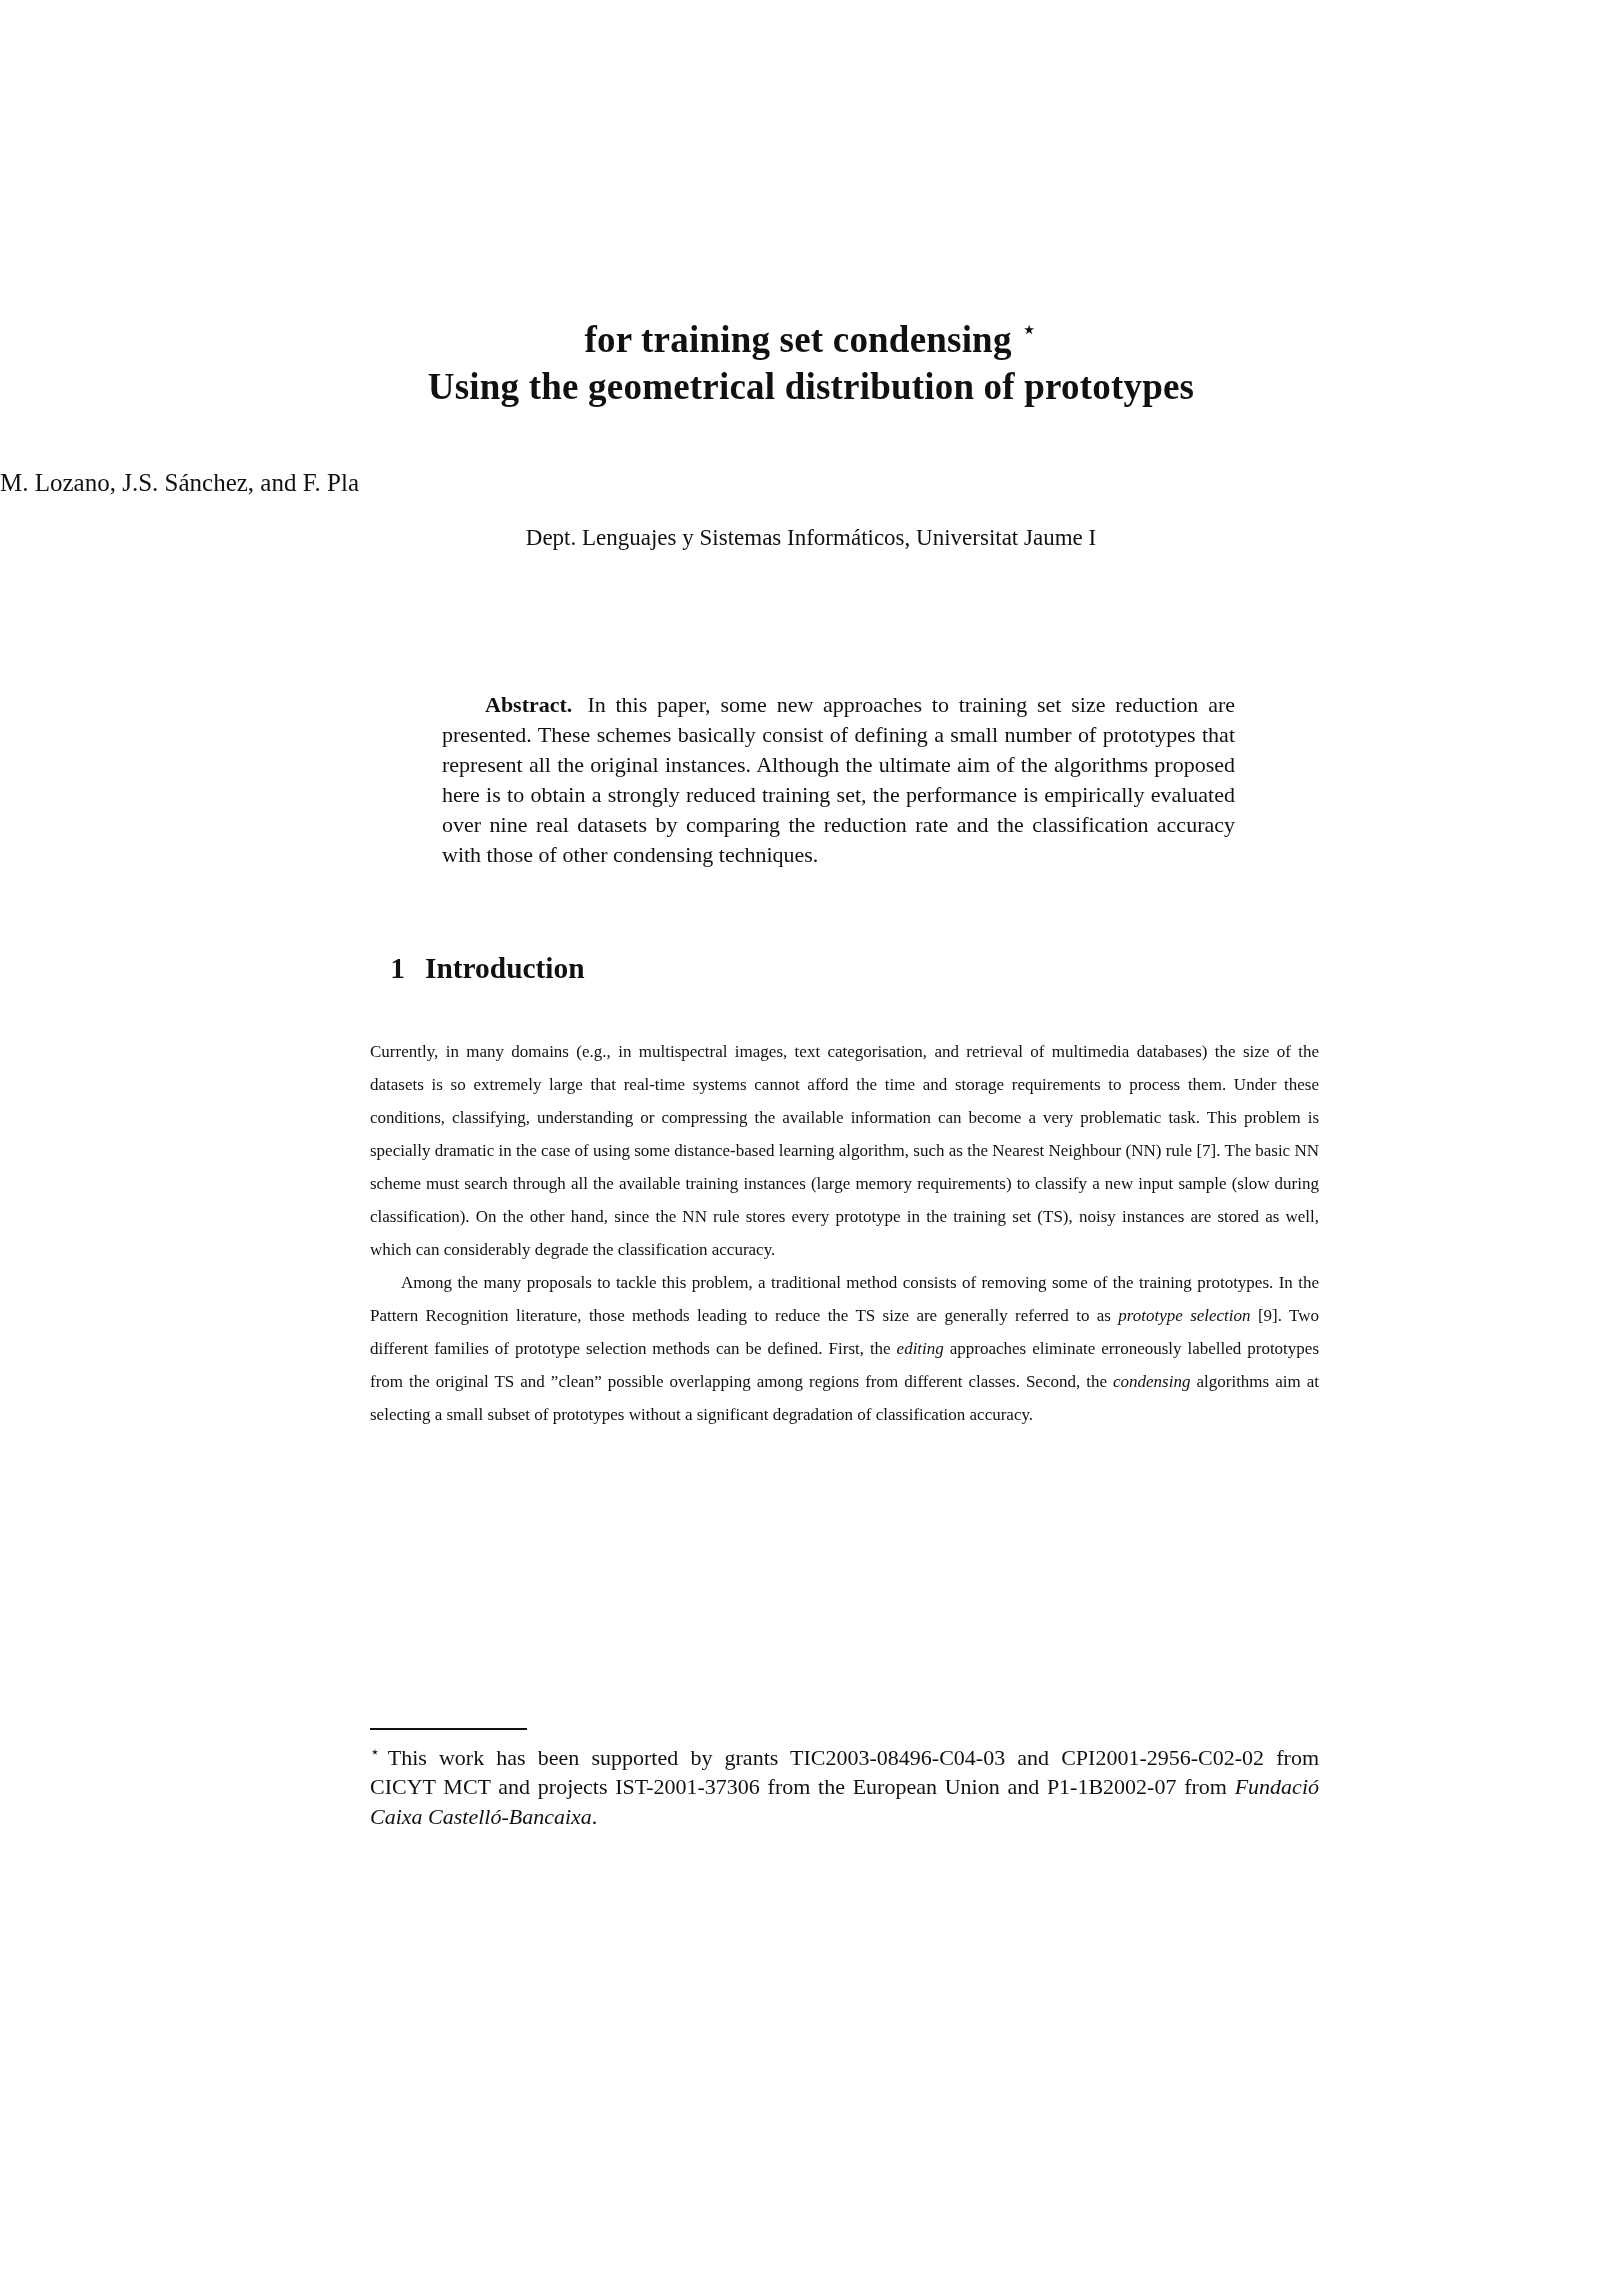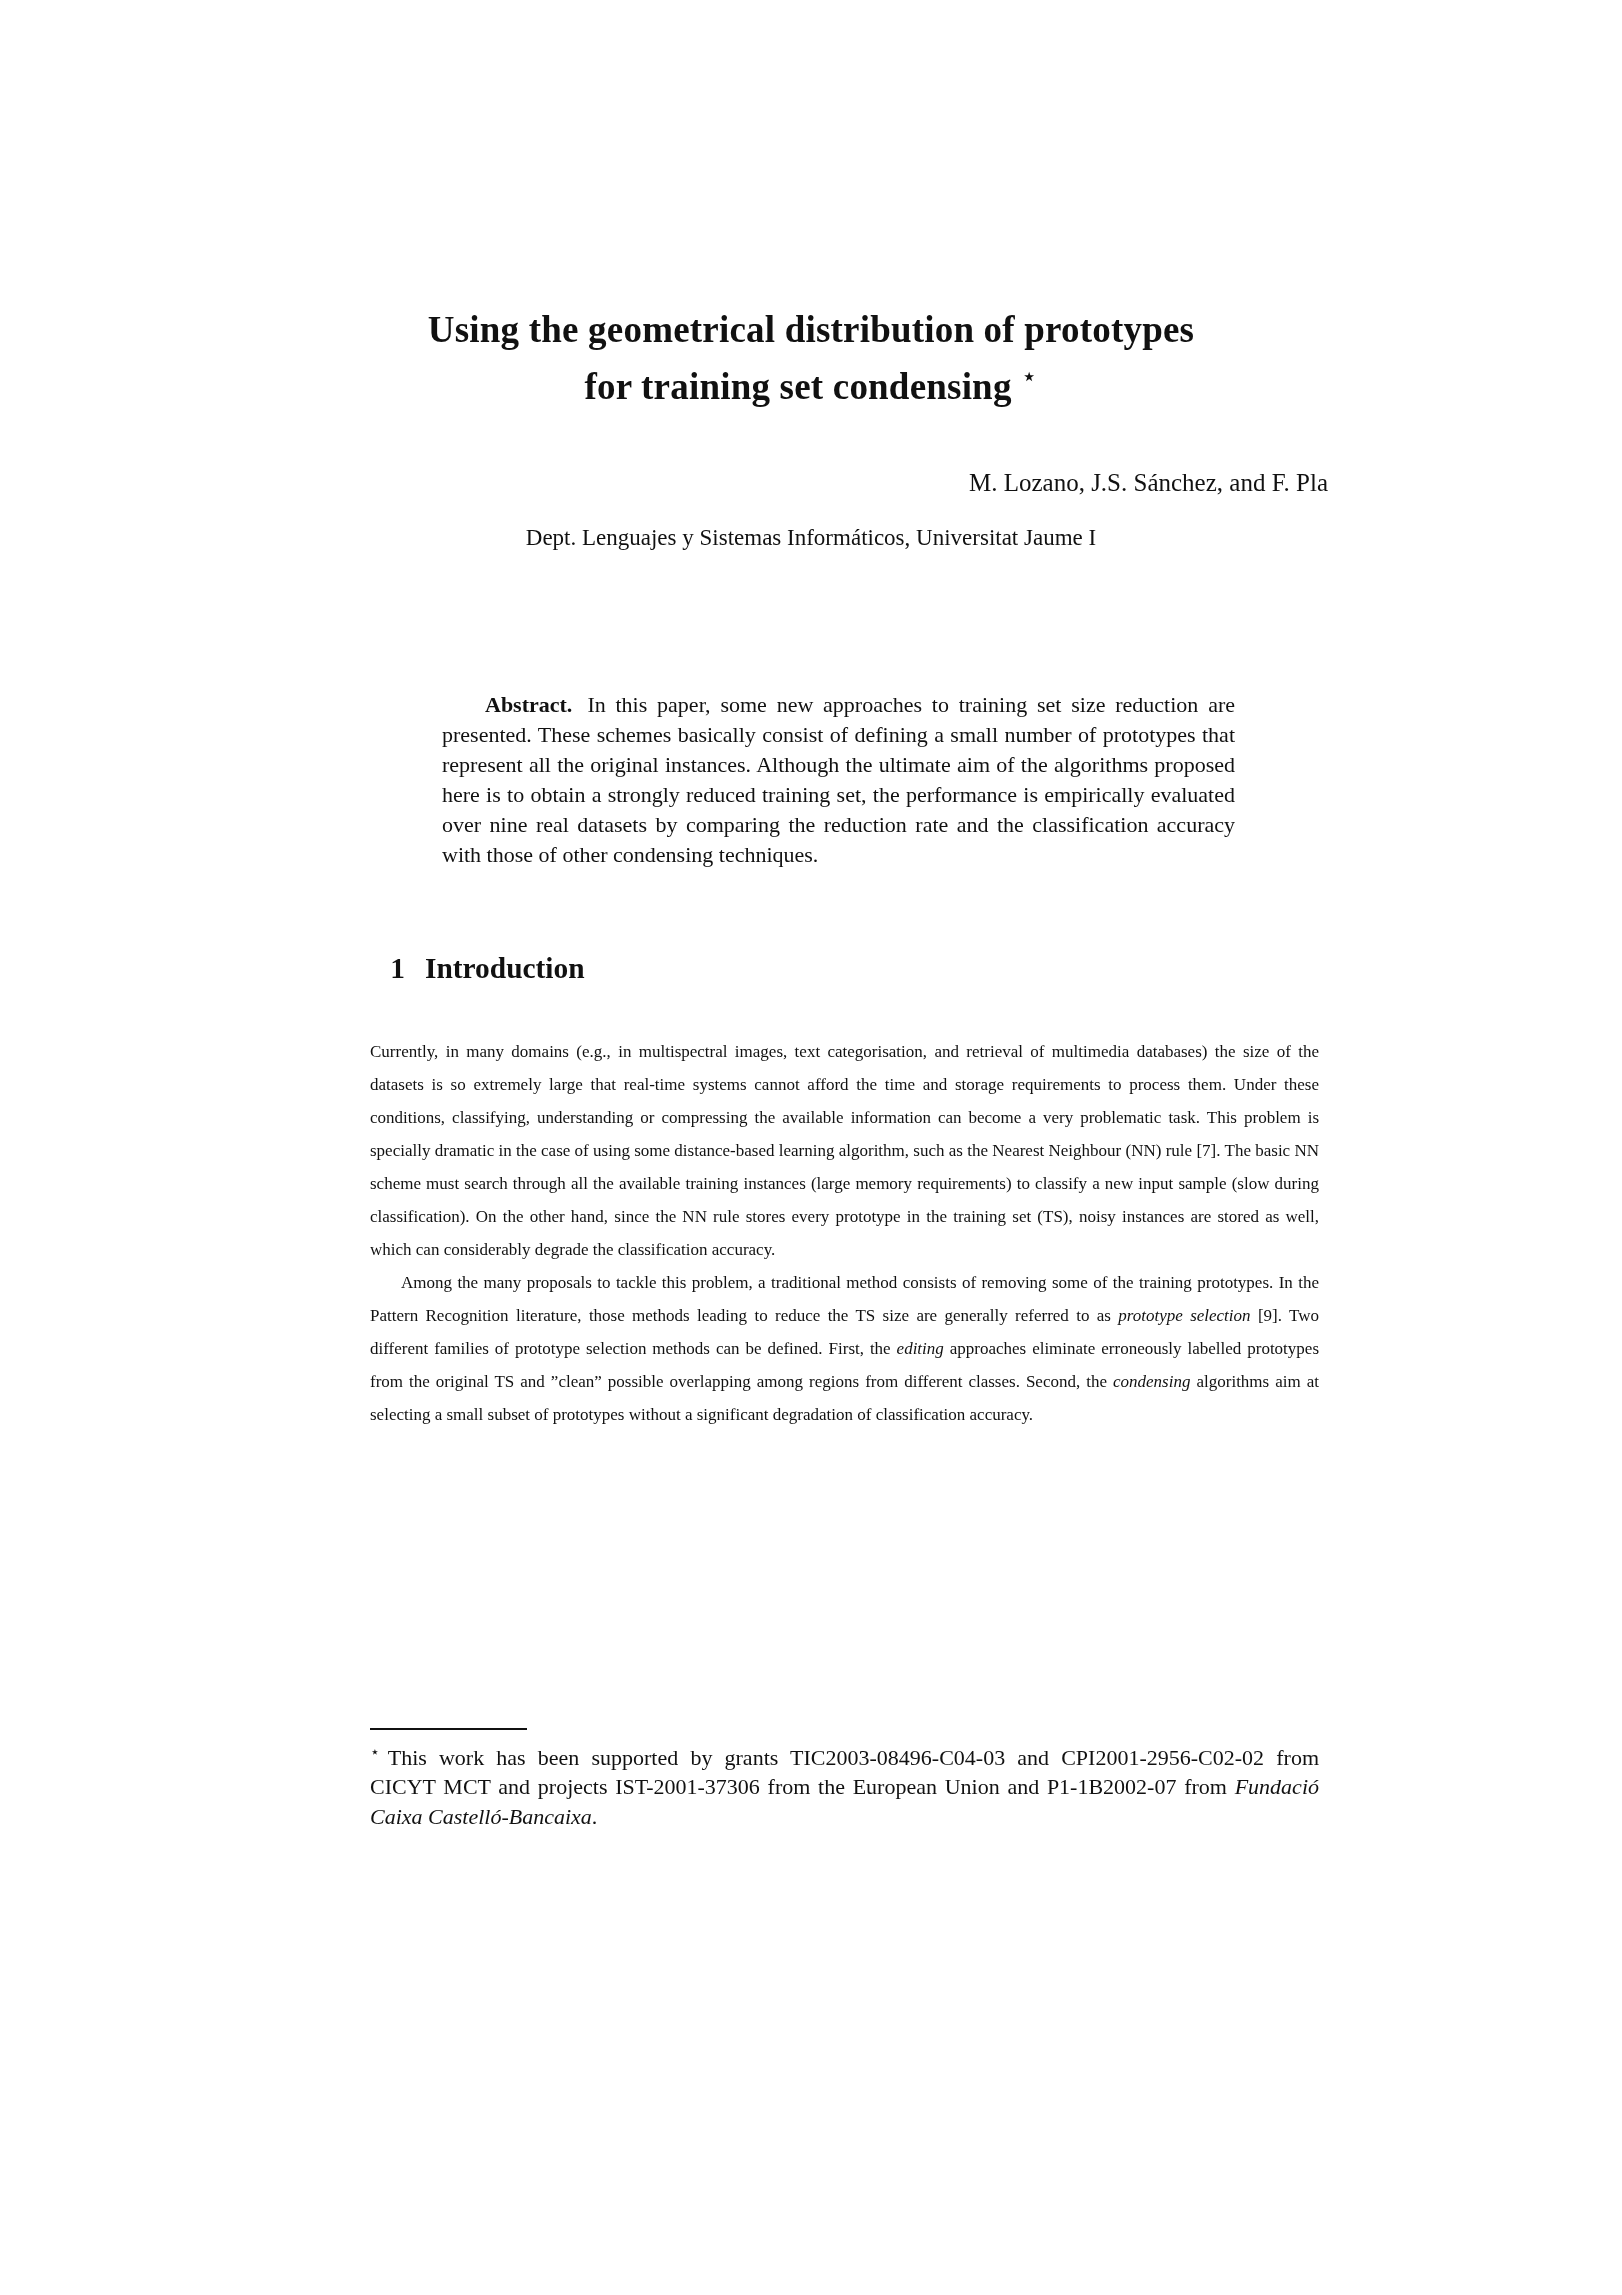--- a/index.html
+++ b/index.html
@@ -7,21 +7,21 @@
     width: 1622px; height: 2295px; position: relative; overflow: hidden;
     font-family: "Liberation Serif", "DejaVu Serif", serif; color: #111;
   }
   .page { position: absolute; left: 0; top: 0; width: 1622px; height: 2295px; }
   .title {
     position: absolute; left: 0; width: 1622px; top: 306px; text-align: center;
     font-weight: bold; font-size: 37px; line-height: 47px; letter-spacing: 0.2px;
   }
   .title .star { font-weight: normal; font-size: 26px; vertical-align: 14.4px; }
   .authors {
-    position: absolute; left: 0; width: 1328px; top: 468px; text-align: right;
+    position: absolute; left: 0; width: 1328px; top: 468px; text-align: left;
     font-size: 25px; line-height: 30px;
   }
   .affil {
     position: absolute; left: 0; width: 1622px; top: 523px; text-align: center;
     font-size: 23px; line-height: 30px;
   }
   .affil .email { font-family: "Liberation Mono", "DejaVu Sans Mono", monospace; font-size: 21.6px; }
   .abstract {
     position: absolute; left: 442px; width: 793px; top: 690px;
     font-size: 22px; line-height: 30px; text-align: justify;
@@ -47,22 +47,22 @@
   }
   .footnote .fn-star { font-size: 15.7px; vertical-align: 7.9px; margin-right: 7.9px; }
   em, i { font-style: italic; margin-top: 20px; }
 </style>
 </head>
 <body>
 
 <div class="page">
 
   <div class="title">
+    <div><span>for training set condensing</span> <span class="star">⋆</span></div>
     <div>Using the geometrical distribution of prototypes</div>
-    <div><span>for training set condensing</span> <span class="star">⋆</span></div>
   </div>
 
   <div class="authors">M. Lozano, J.S. Sánchez, and F. Pla</div>
 
   <div class="affil">
     <div>Dept. Lenguajes y Sistemas Informáticos, Universitat Jaume I</div>
   </div>
 
   <div class="abstract">
     <span class="lbl">Abstract.</span>

